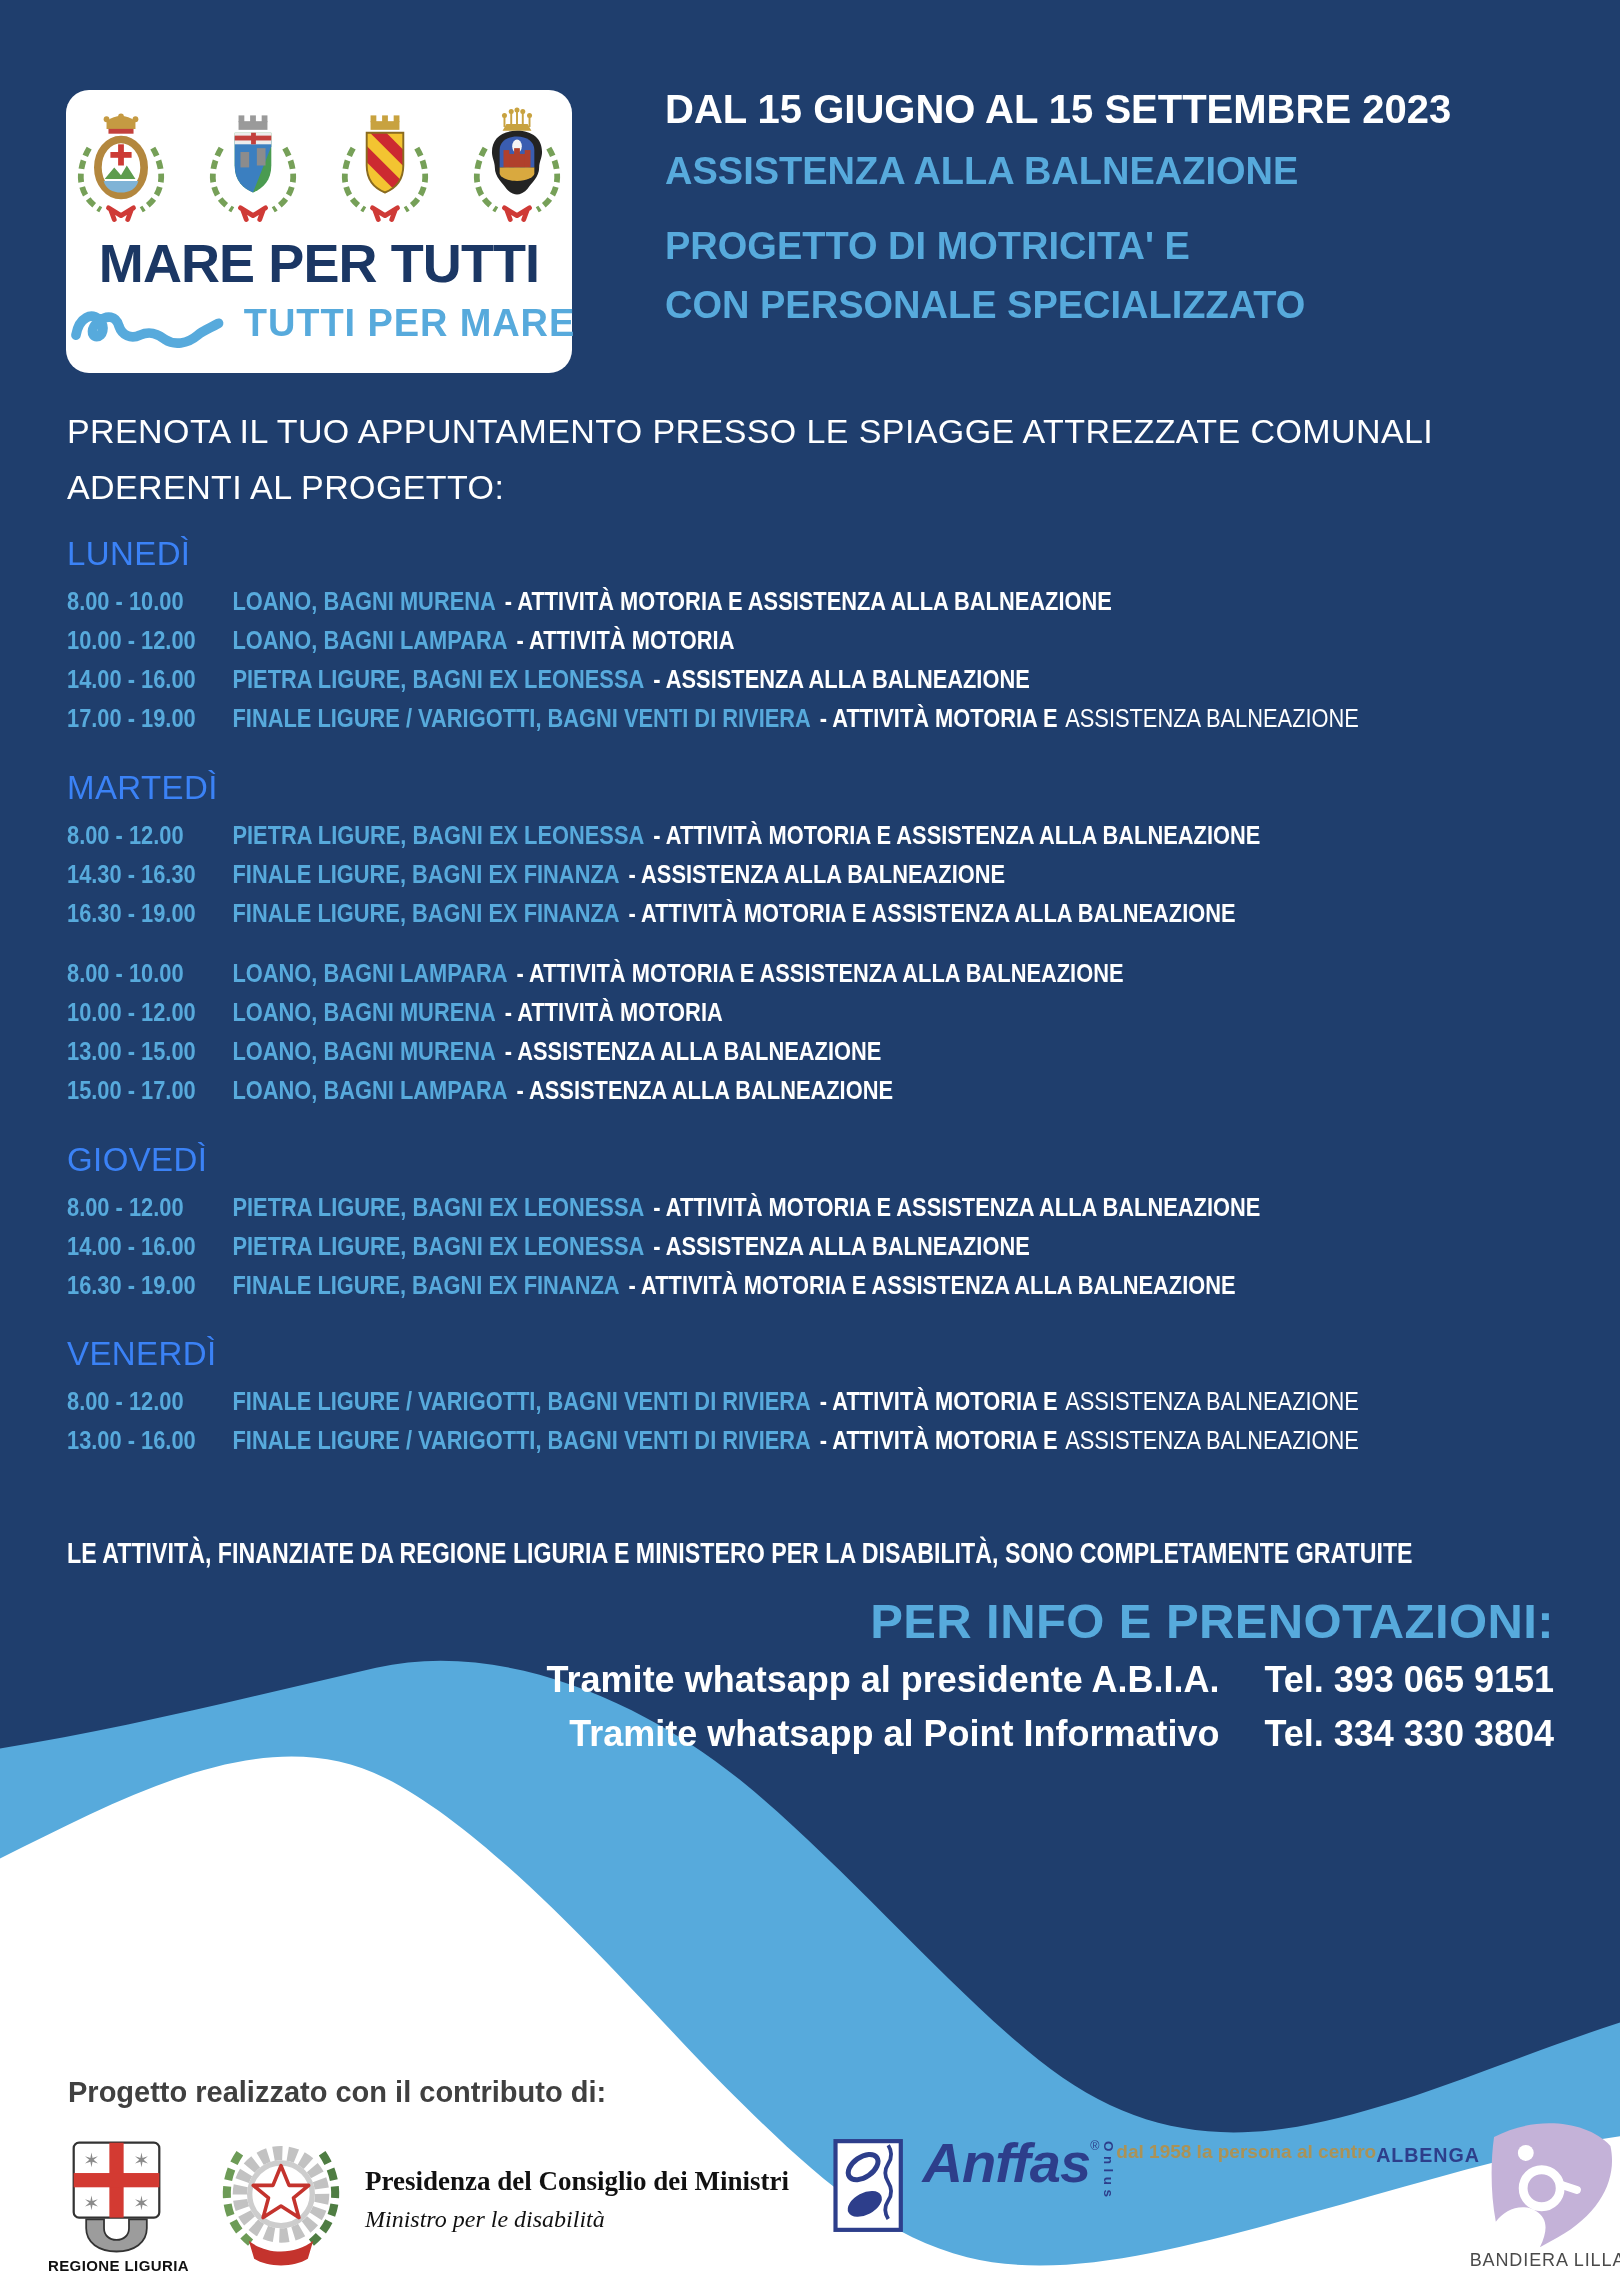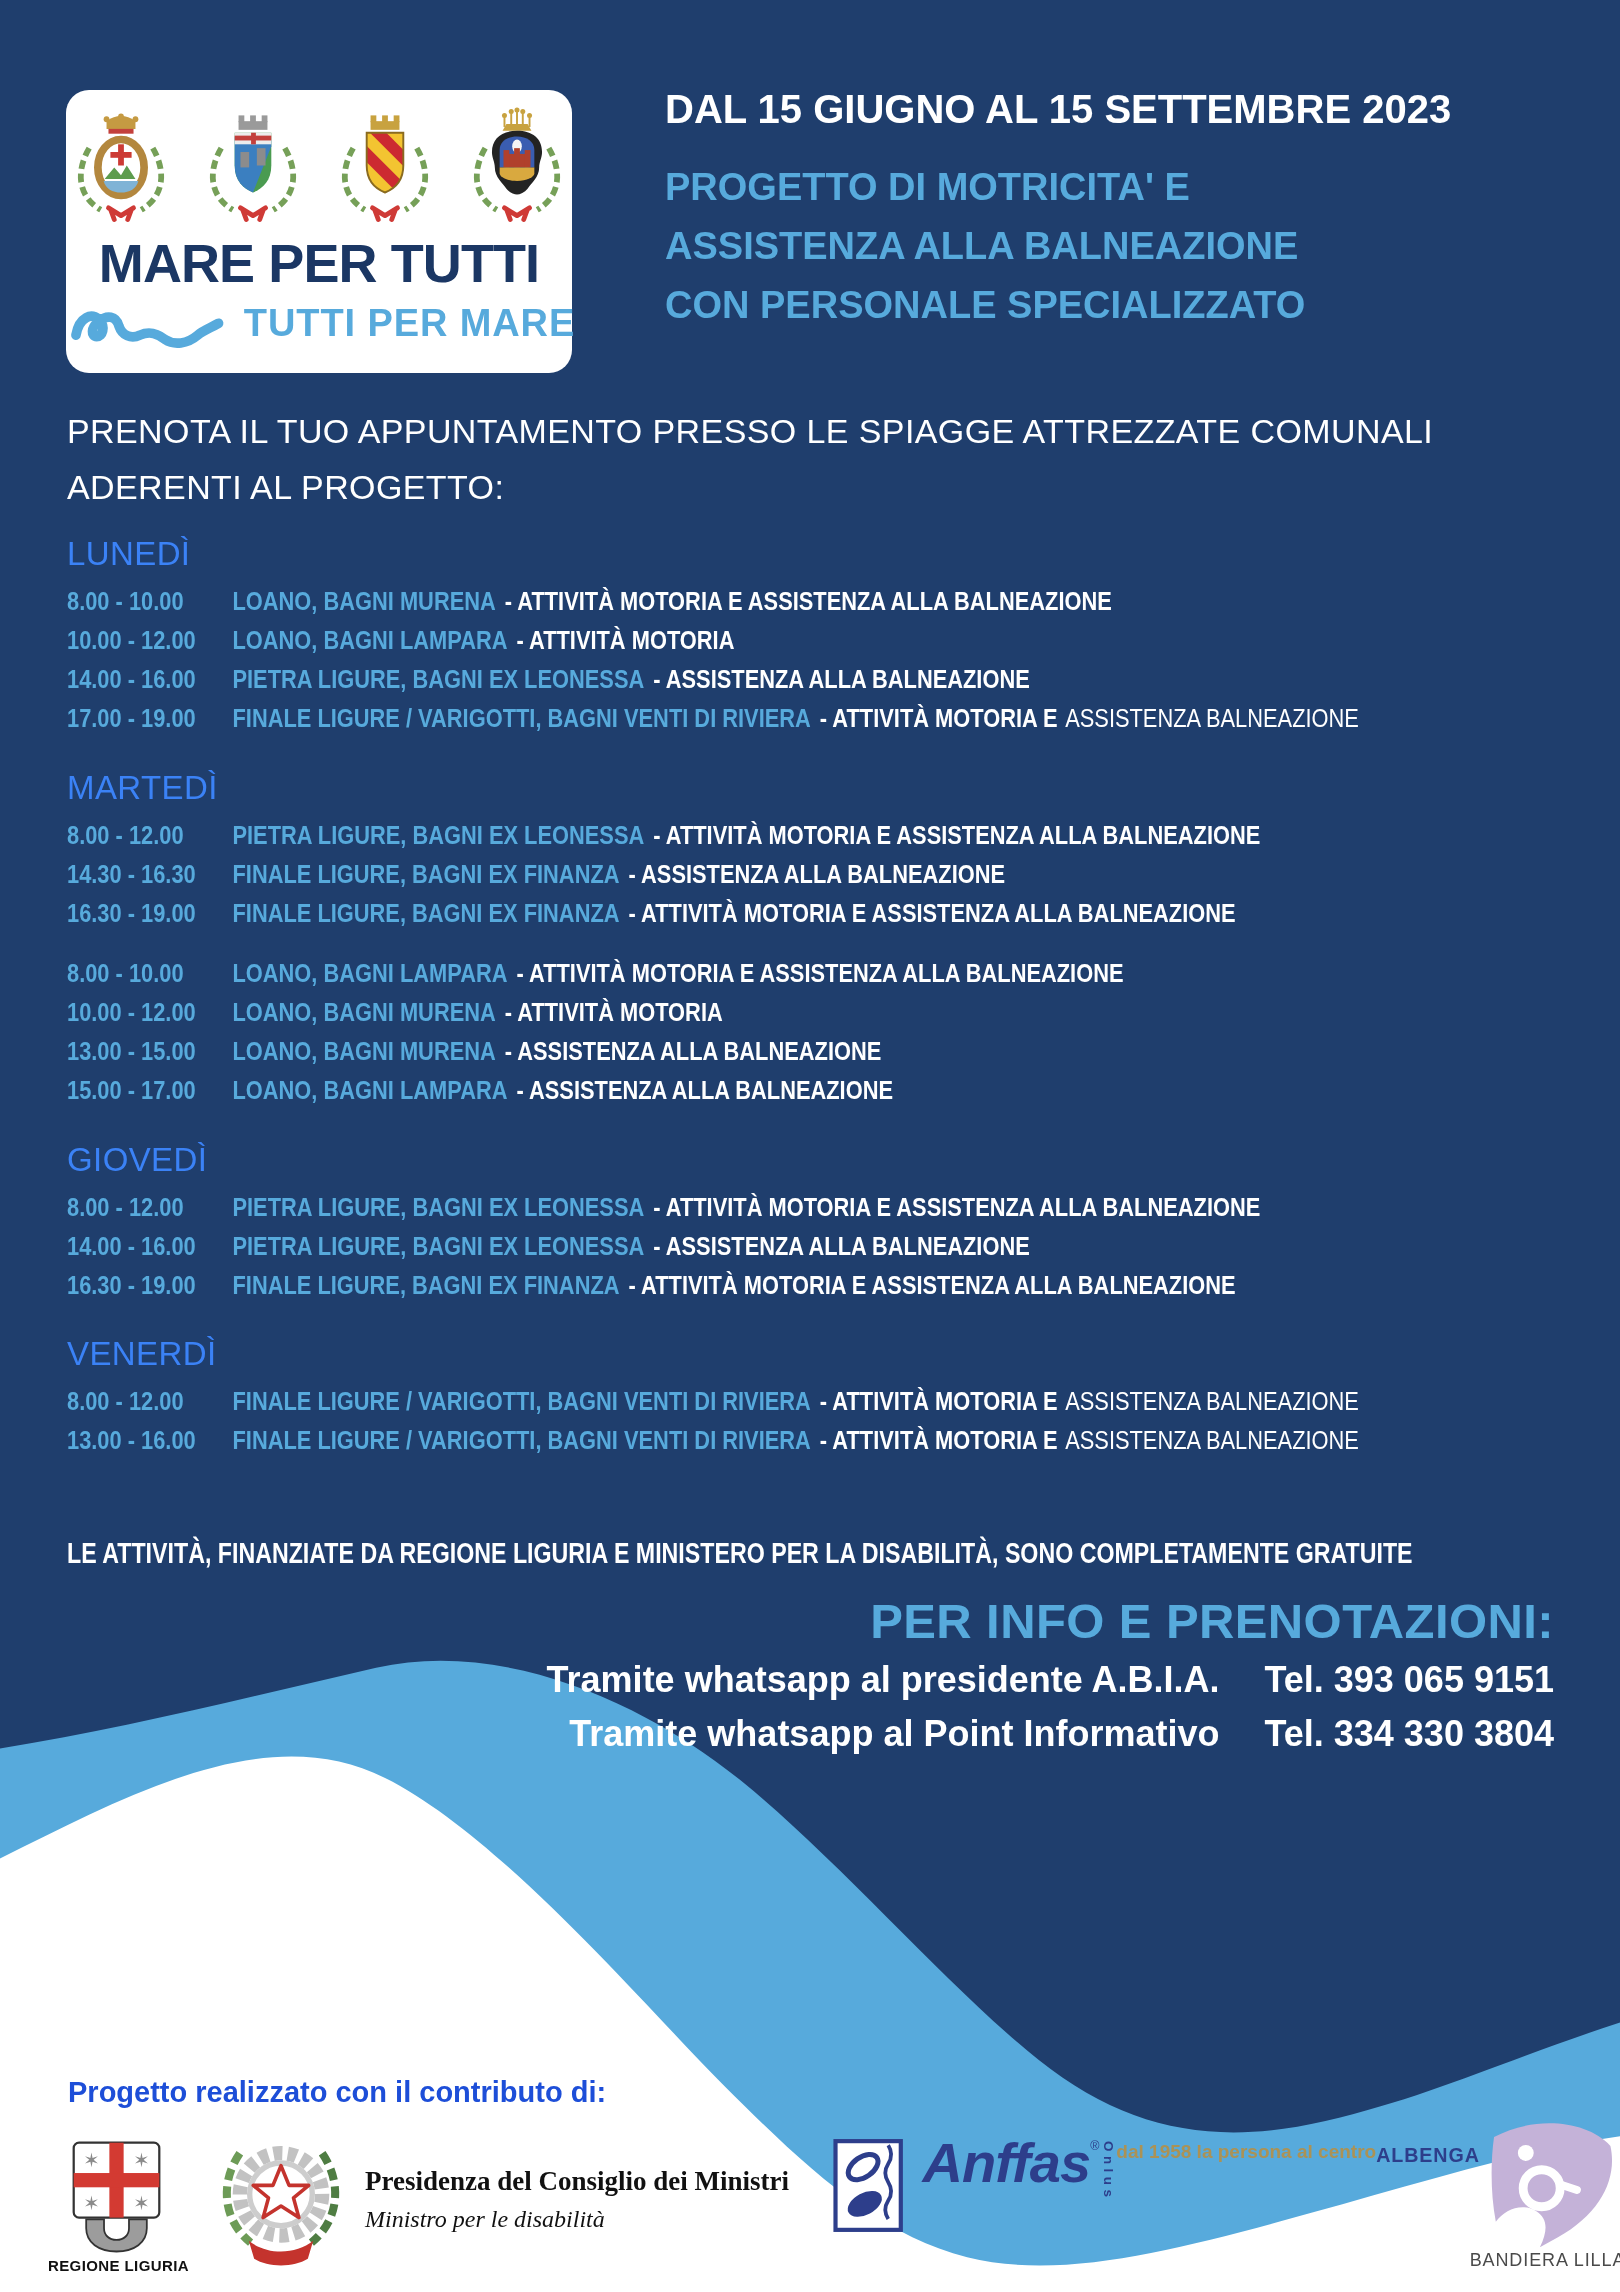--- a/index.html
+++ b/index.html
@@ -57,21 +57,21 @@
   .note-wrap{position:absolute;left:67px;top:1537px;width:1553px;}
   .note{
     color:#fff;font-weight:bold;font-size:29px;white-space:nowrap;
     transform:scaleX(0.80);transform-origin:0 0;width:1934px;
   }
   
   .info{position:absolute;right:66px;top:1594px;text-align:right;}
   .info-title{color:var(--lb);font-weight:bold;font-size:49px;line-height:54px;letter-spacing:0.4px;}
   .info-line{display:flex;justify-content:flex-end;gap:45px;color:#fff;font-weight:bold;font-size:36px;line-height:45px;margin-top:9px;}
   
-  .footer-label{position:absolute;left:68px;top:2076px;color:#1d4ed8;font-weight:bold;font-size:29px;}
+  .footer-label{position:absolute;left:68px;top:2076px;color:#404040;font-weight:bold;font-size:29px;}
   .logo-liguria{position:absolute;left:63px;top:2139px;}
   .liguria-caption{position:absolute;left:47px;top:2257px;width:143px;text-align:center;color:#111;font-weight:bold;font-size:15px;letter-spacing:0.4px;}
   .logo-presidenza{position:absolute;left:213px;top:2128px;}
   .presidenza-text{position:absolute;left:365px;top:2166px;font-family:"Liberation Serif",serif;color:#111;}
   .presidenza-l1{font-weight:bold;font-size:27px;}
   .presidenza-l2{font-style:italic;font-size:24px;margin-top:9px;}
   .anffas{position:absolute;left:833px;top:2137px;display:flex;align-items:flex-start;gap:12.5px;}
   .anffas-text{display:flex;flex-direction:row;}
   .anffas-name-row{display:flex;align-items:flex-start;}
   .anffas-name{color:var(--anffas);font-weight:bold;font-style:italic;font-size:56px;line-height:52px;letter-spacing:-0.9px;}
@@ -190,22 +190,22 @@
     <div class="brand-sub">
       <svg width="170" height="52" viewBox="0 0 210 70">
         <path d="M8,50 C12,26 30,18 40,30 C48,39 44,52 36,52 C28,52 28,40 38,32 C50,22 62,24 66,38 C70,50 82,56 94,50 C108,44 118,48 128,56 C140,64 158,62 172,50 C180,43 190,40 200,34" fill="none" stroke="#57aadc" stroke-width="13" stroke-linecap="round"></path>
       </svg>
       <span class="brand-sub-label">TUTTI PER MARE</span>
     </div>
   </div>
 
   <div class="header-right">
     <div class="dates-line">DAL 15 GIUGNO AL 15 SETTEMBRE 2023</div>
+    <div class="header-title-line htl2">ASSISTENZA ALLA BALNEAZIONE</div>
     <div class="header-title-line htl1">PROGETTO DI MOTRICITA' E</div>
-    <div class="header-title-line htl2">ASSISTENZA ALLA BALNEAZIONE</div>
     <div class="header-title-line htl3">CON PERSONALE SPECIALIZZATO</div>
   </div>
 
   <div class="intro">
     <div>PRENOTA IL TUO APPUNTAMENTO PRESSO LE SPIAGGE  ATTREZZATE COMUNALI</div>
     <div>ADERENTI AL PROGETTO:</div>
   </div>
 
   <div class="schedule">
 

